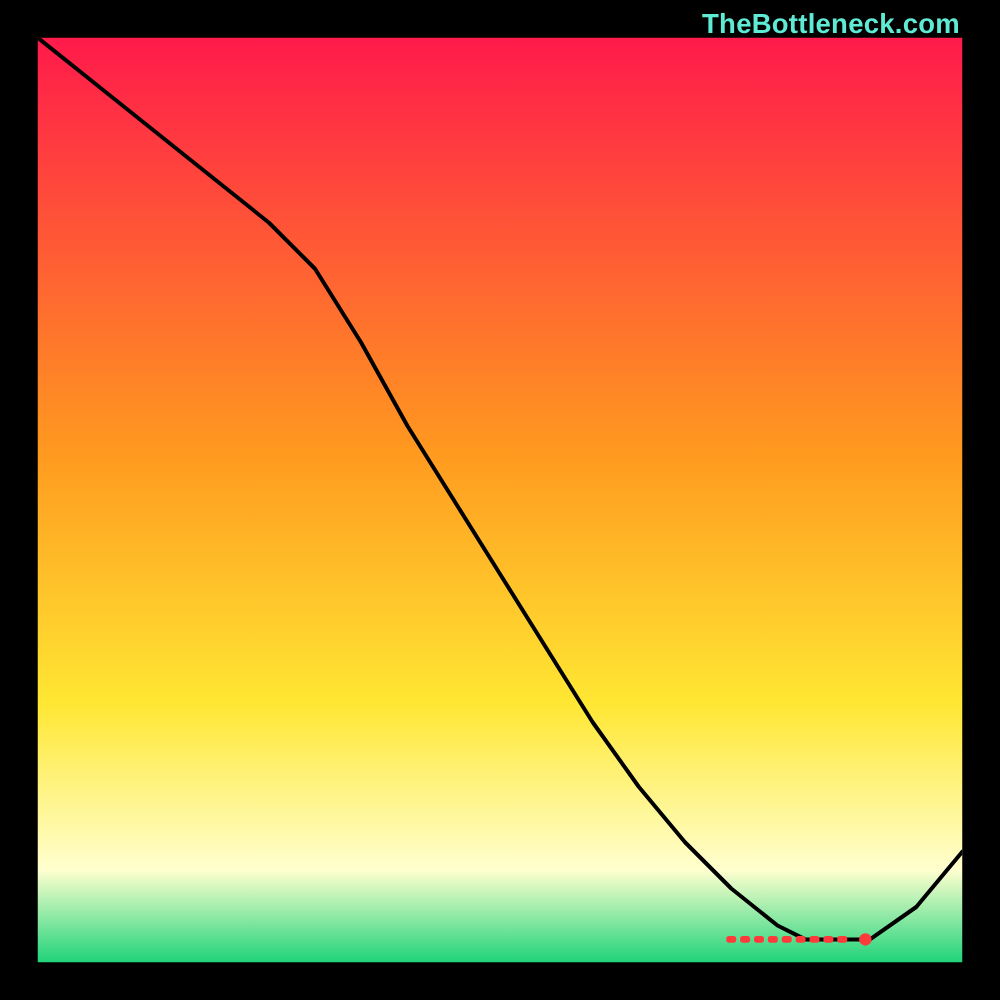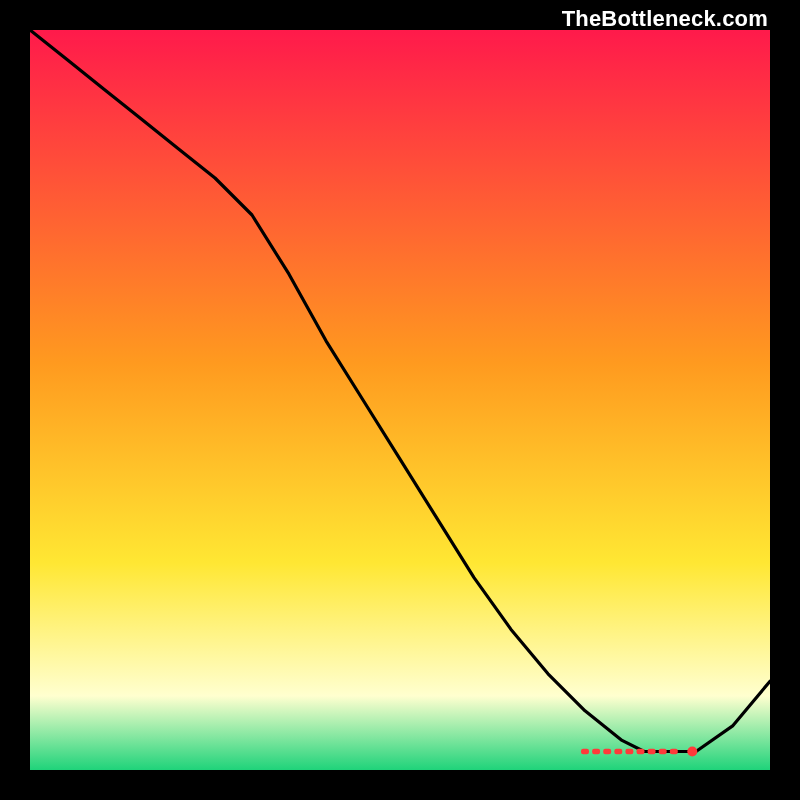--- a/index.html
+++ b/index.html
@@ -24,21 +24,21 @@
     width: 740px;
     height: 740px;
   }
   .watermark {
     position: absolute;
     top: 6px;
     right: 32px;
     font-family: Arial, Helvetica, sans-serif;
     font-size: 22px;
     font-weight: 600;
-    color: #ffffff;
+    color: #5eead4;
     letter-spacing: 0.2px;
   }
 </style>
 </head>
 <body>
 
 <div class="frame">
   <div class="watermark">TheBottleneck.com</div>
   <svg class="plot" viewBox="0 0 740 740" preserveAspectRatio="none">
     <defs>

